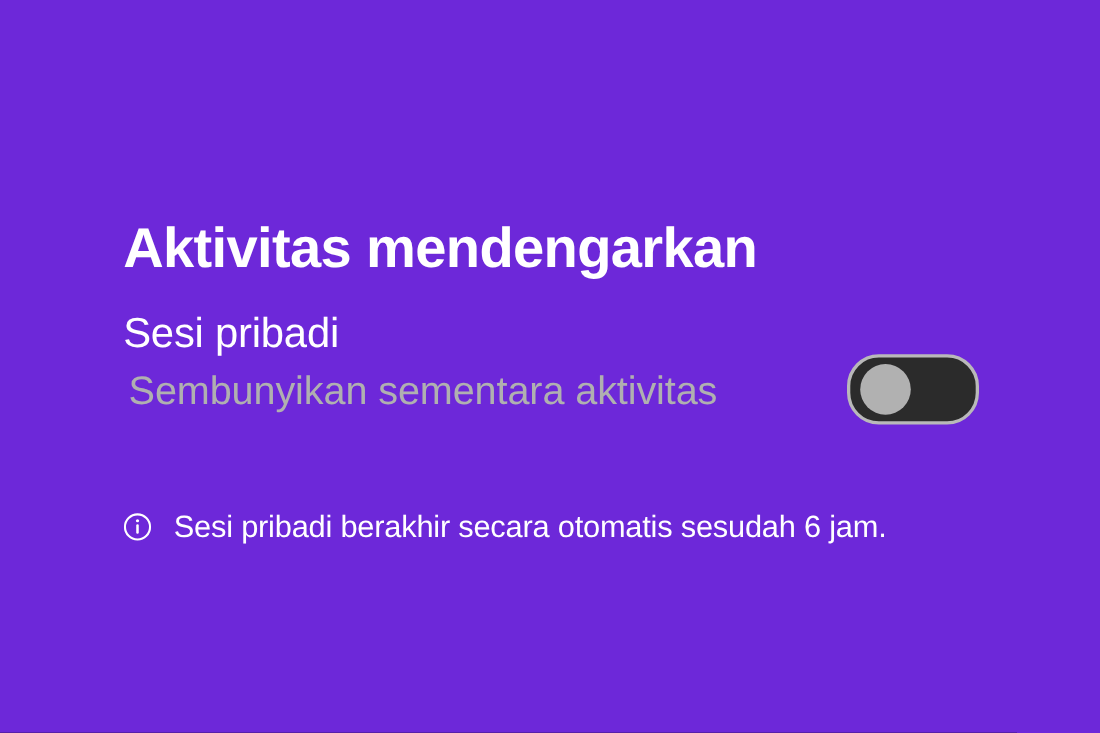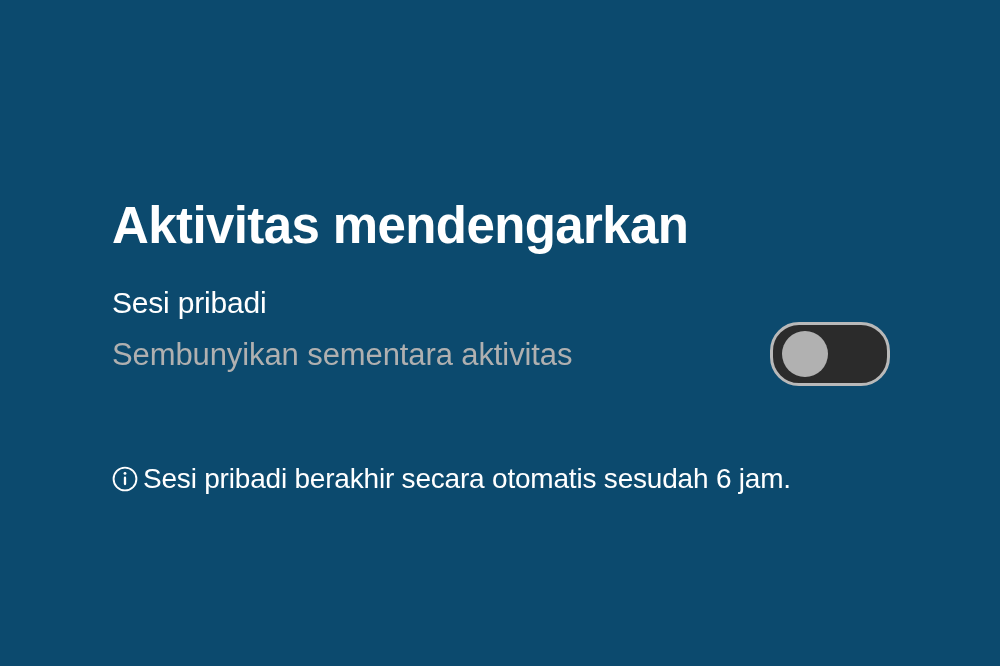--- a/index.html
+++ b/index.html
@@ -45,35 +45,36 @@
     flex-direction: row;
     align-items: flex-start;
     justify-content: space-between;
   }
 
   .setting-texts {
     width: 545px;
   }
 
   .setting-heading {
-    font-size: 30px;
+    font-size: 38px;
     line-height: 46px;
     font-weight: 400;
     letter-spacing: -0.2px;
     color: #ffffff;
     white-space: nowrap;
   }
 
   .setting-desc {
     margin-top: 8px;
-    font-size: 31px;
+    font-size: 36px;
     line-height: 42px;
     font-weight: 400;
     letter-spacing: -0.1px;
     color: #b0b0b0;
+    text-align: center;
   }
 
   
   .toggle-wrap {
     margin-top: 42px;
     margin-right: 12px;
   }
 
   .toggle {
     position: relative;
@@ -99,21 +100,21 @@
   }
 
   
   .info-note {
     position: absolute;
     left: 112px;
     top: 462px;
     display: flex;
     flex-direction: row;
     align-items: center;
-    gap: 5px;
+    gap: 20px;
   }
 
   .info-icon {
     flex: 0 0 auto;
     width: 26px;
     height: 26px;
     display: block;
   }
 
   .info-text {
@@ -121,21 +122,21 @@
     line-height: 34px;
     font-weight: 400;
     letter-spacing: -0.2px;
     color: #ffffff;
     white-space: nowrap;
   }
 </style>
 </head>
 <body style="background: rgb(18, 18, 18);">
 
-<div id="screen" style="background: #0c4a6e;">
+<div id="screen" style="background: #6d28d9;">
 
   <h1 class="page-title">Aktivitas mendengarkan</h1>
 
   <div class="setting-row">
 
     <div class="setting-texts">
       <div class="setting-heading">Sesi pribadi</div>
       <div class="setting-desc">
         <span>Sembunyikan sementara aktivitas</span><br>
       </div>

